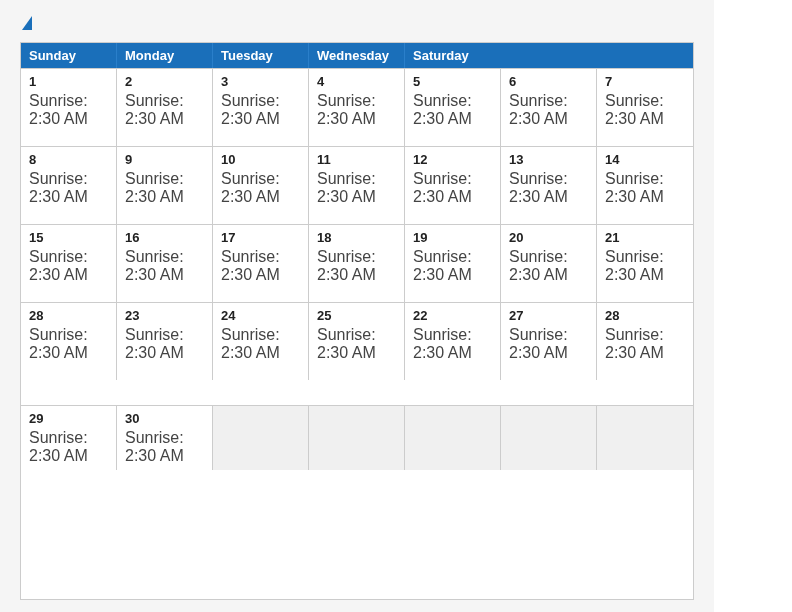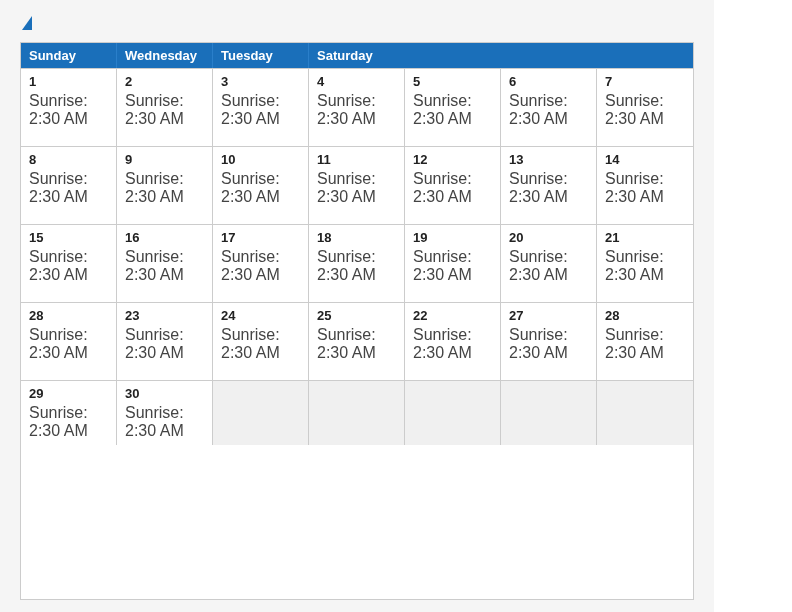--- a/index.html
+++ b/index.html
@@ -87,20 +87,21 @@
       flex-direction: column;
     }
     .cal-week {
       display: grid;
       grid-template-columns: repeat(7, 1fr);
       border-top: 1px solid #ccc;
       min-height: 78px;
     }
     .cal-week:last-child {
       min-height: 62px;
+      margin-top: 25px;
     }
     .cal-cell {
       border-right: 1px solid #ccc;
       padding: 5px 8px;
       background: #fff;
       vertical-align: top;
     }
     .cal-cell:last-child { border-right: none; }
     .cal-cell.empty {
       background: #f0f0f0;
@@ -131,22 +132,23 @@
     </div>
     <div class="title-block">
       <div class="calendar-title"></div>
       <div class="calendar-subtitle"></div>
     </div>
   </div>
 
   <div class="calendar">
     <div class="cal-header-row">
     <div class="cal-header-cell">Sunday</div>
+        <div class="cal-header-cell">Monday</div>
+        <div class="cal-header-cell">Tuesday</div>
         <div class="cal-header-cell">Wednesday</div>
-        <div class="cal-header-cell">Tuesday</div>
         <div class="cal-header-cell">Saturday</div>
       </div>
     <div class="cal-body">
     <div class="cal-week">
           <div class="cal-cell">
             <span class="day-num">1</span>
             <div class="day-info">Sunrise: 2:30 AM</div>
           </div>
           <div class="cal-cell">
             <span class="day-num">2</span>

